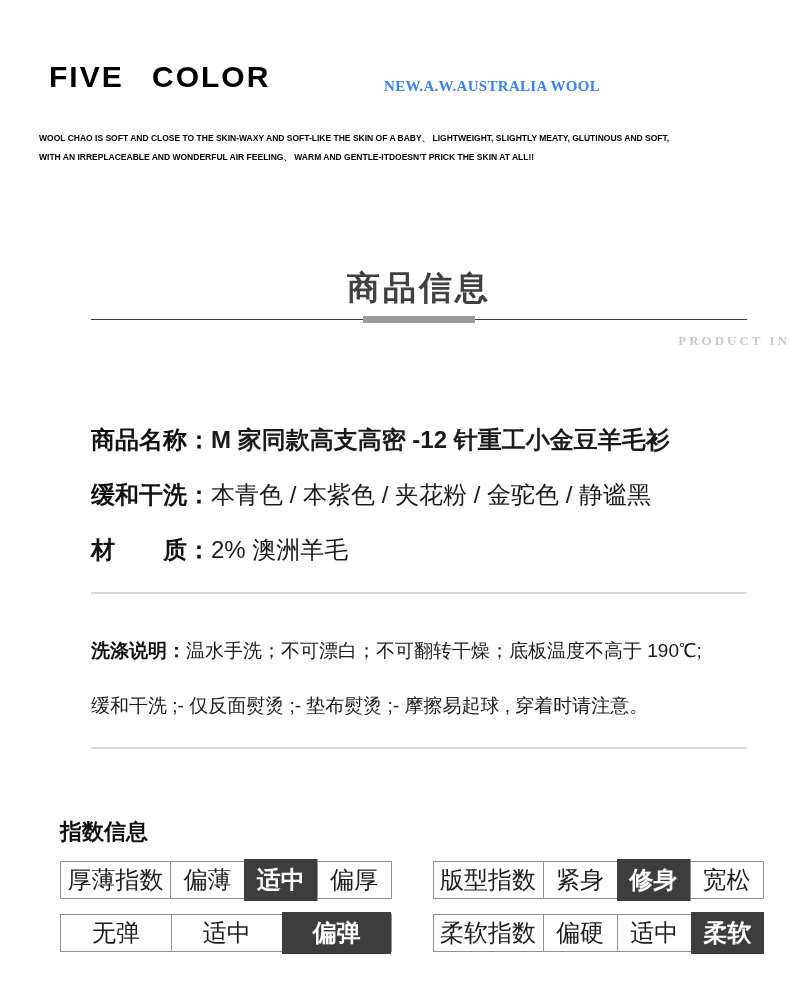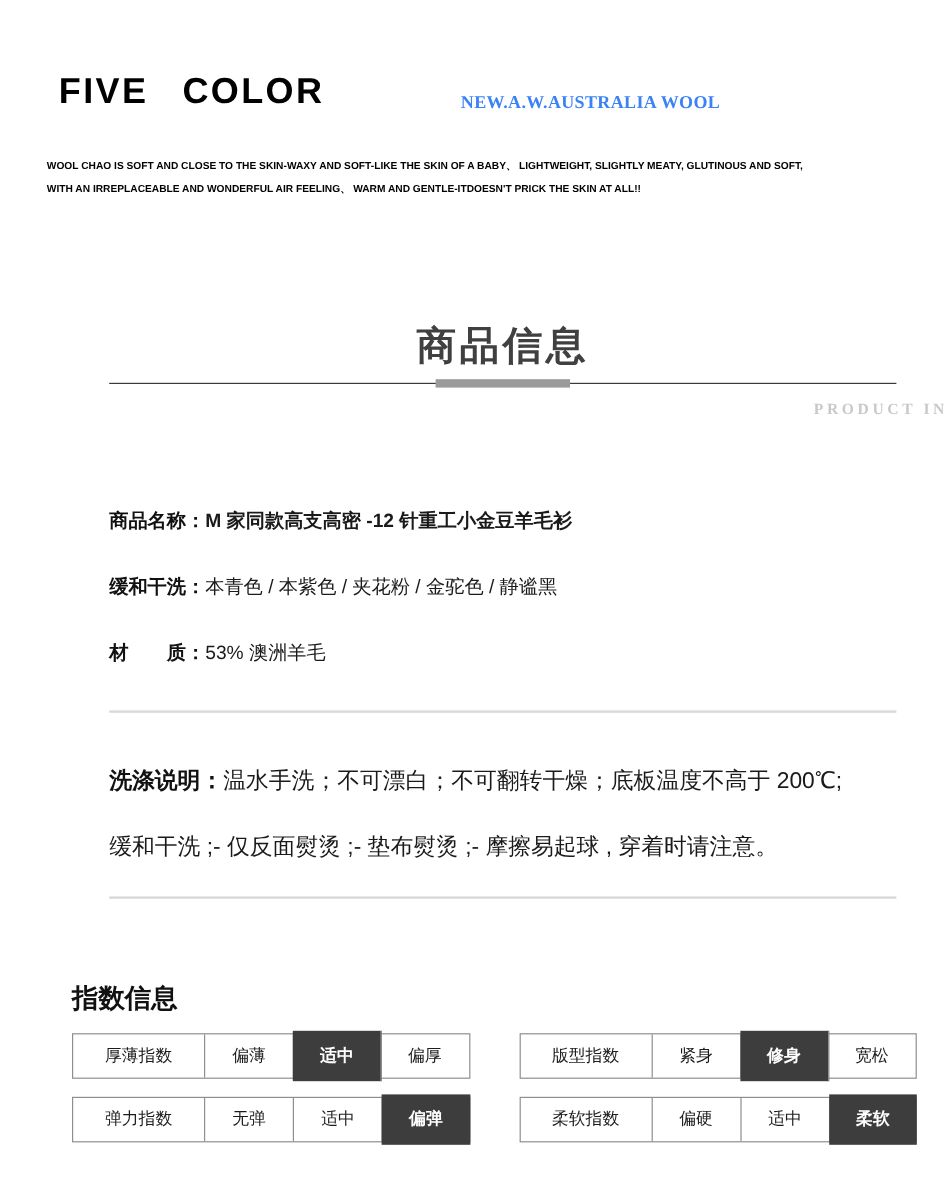--- a/index.html
+++ b/index.html
@@ -87,21 +87,21 @@
     font-size: 13px;
     letter-spacing: 3px;
     color: var(--muted_text, #c9c9c9);
   }
 
   
   .row {
     position: absolute;
     left: 67px;
     right: 60px;
-    font-size: 16px;
+    font-size: 24px;
     color: #1a1a1a;
     white-space: nowrap;
   }
   .row .lbl { font-weight: bold; color: #111; }
   .row .val { font-weight: normal; }
   .row .val.strong { font-weight: bold; }
   .row.r1 { top: 424px; }
   .row.r2 { top: 479px; }
   .row.r3 { top: 534px; }
   .row.w1 { top: 638px; font-size: 19px; }
@@ -140,21 +140,21 @@
     display: flex;
     height: 38px;
     border: 1px solid var(--border, #8f8f8f);
     box-sizing: border-box;
     background: #fff;
   }
   .idx-cell {
     display: flex;
     align-items: center;
     justify-content: center;
-    font-size: 14px;
+    font-size: 24px;
     color: #1c1c1c;
     box-sizing: border-box;
   }
   .idx-cell.label {
     flex: 0 0 110px;
     border-right: 1px solid var(--border, #8f8f8f);
   }
   .idx-cell.opt {
     flex: 1;
     border-right: 1px solid var(--border, #8f8f8f);
@@ -181,25 +181,25 @@
   <div class="section-title">商品信息</div>
   <div class="rule">
     <div class="rule-accent"></div>
   </div>
   <div class="section-sub">PRODUCT INFO</div>
 
   <div class="row r1"><span class="lbl">商品名称：</span><span class="val strong">M 家同款高支高密 -12 针重工小金豆羊毛衫</span></div>
 
   <div class="row r2"><span class="lbl">缓和干洗：</span><span class="val">本青色 / 本紫色 / 夹花粉 / 金驼色 / 静谧黑</span></div>
 
-  <div class="row r3"><span class="lbl">材　　质：</span><span class="val">53% 澳洲羊毛</span></div>
+  <div class="row r3"><span class="lbl">材　　质：</span><span class="val">2% 澳洲羊毛</span></div>
 
   <div class="hr d1"></div>
 
-  <div class="row w1"><span class="lbl">洗涤说明：</span><span class="val">温水手洗；不可漂白；不可翻转干燥；底板温度不高于 200℃;</span></div>
+  <div class="row w1"><span class="lbl">洗涤说明：</span><span class="val">温水手洗；不可漂白；不可翻转干燥；底板温度不高于 190℃;</span></div>
 
   <div class="row w2"><span class="val">缓和干洗 ;- 仅反面熨烫 ;- 垫布熨烫 ;- 摩擦易起球 , 穿着时请注意。</span></div>
 
   <div class="hr d2"></div>
 
   <div class="index-title">指数信息</div>
 
   <div class="index-grid">
 
     <div class="idx-row">
@@ -210,21 +210,20 @@
     </div>
 
     <div class="idx-row">
       <div class="idx-cell label">版型指数</div>
       <div class="idx-cell opt">紧身</div>
       <div class="idx-cell opt selected">修身</div>
       <div class="idx-cell opt">宽松</div>
     </div>
 
     <div class="idx-row">
-      <div class="idx-cell label">弹力指数</div>
       <div class="idx-cell opt">无弹</div>
       <div class="idx-cell opt">适中</div>
       <div class="idx-cell opt selected">偏弹</div>
     </div>
 
     <div class="idx-row">
       <div class="idx-cell label">柔软指数</div>
       <div class="idx-cell opt">偏硬</div>
       <div class="idx-cell opt">适中</div>
       <div class="idx-cell opt selected">柔软</div>

